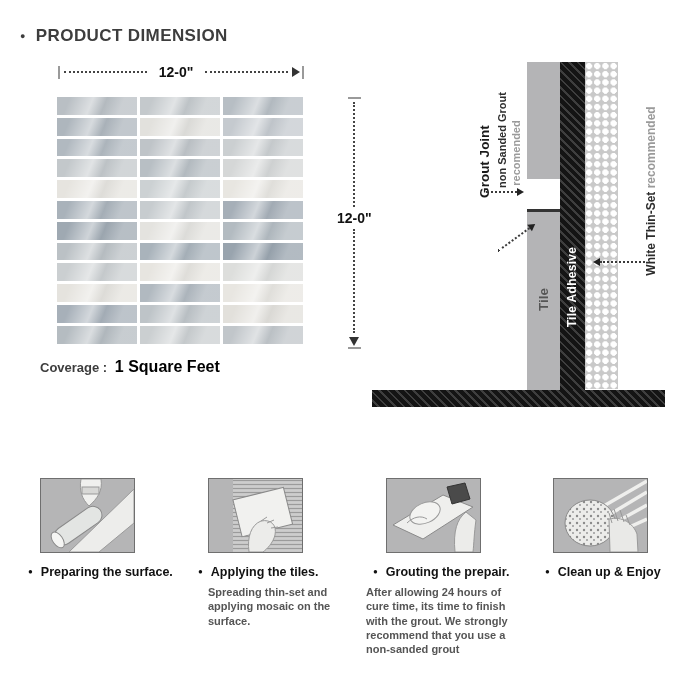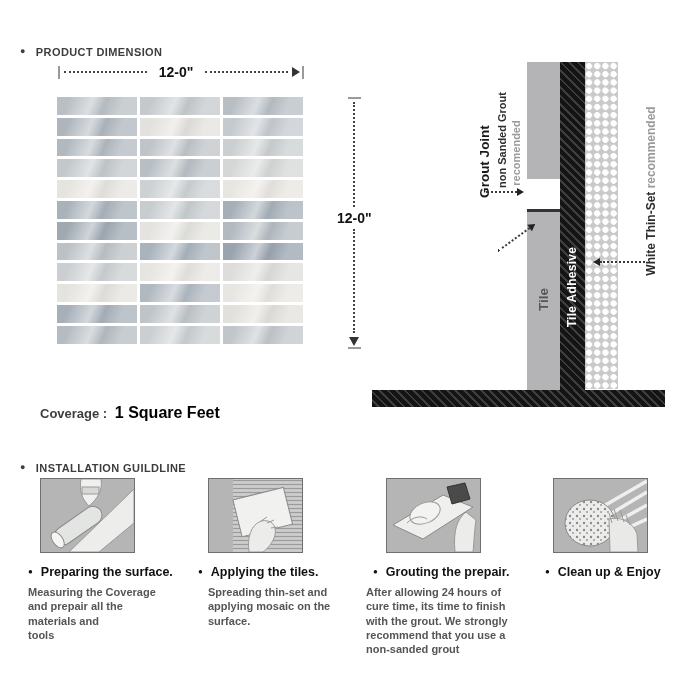--- a/index.html
+++ b/index.html
@@ -1,34 +1,34 @@
 <!DOCTYPE html>
 <html><head>
 <meta charset="utf-8">
 <style>
   html,body{margin:0;padding:0;background:#fff;}
   .canvas{position:relative;width:700px;height:700px;background:#fff;overflow:hidden;
           font-family:"Liberation Sans",sans-serif;color:#222;}
   .abs{position:absolute;}
-  .sec-header{font-weight:bold;font-size:11px;color:#3d3d3d;letter-spacing:.4px;white-space:nowrap;margin-top:20px;}
+  .sec-header{font-weight:bold;font-size:17px;color:#3d3d3d;letter-spacing:.4px;white-space:nowrap;}
   .blt::before{content:"●";font-size:9px;margin-right:10px;position:relative;top:-2px;color:#3d3d3d;}
 
   
   .hdim{display:flex;align-items:center;width:246px;}
   .tickv{width:2px;height:13px;background:#9a9a9a;}
   .dotline{flex:1;border-top:2px dotted #444;height:0;margin:0 4px;}
   .dim-label{font-weight:bold;font-size:14px;color:#111;margin:0 8px;white-space:nowrap;}
   .arrow-r{width:0;height:0;border-left:8px solid #333;border-top:5px solid transparent;border-bottom:5px solid transparent;margin-right:2px;}
   .arrow-d{width:0;height:0;border-top:9px solid #333;border-left:5px solid transparent;border-right:5px solid transparent;margin:1px 0;}
   .vdim{display:flex;flex-direction:column;align-items:center;height:252px;}
   .tickh{height:2px;width:13px;background:#9a9a9a;}
   .vdotline{flex:1;border-left:2px dotted #444;width:0;margin:3px 0;}
   .mosaic{display:grid;grid-template-columns:repeat(3,1fr);grid-auto-rows:17.8px;gap:3px;width:246px;}
   .tile{background-image:linear-gradient(112deg,rgba(255,255,255,0) 15%,rgba(255,255,255,.5) 42%,rgba(90,100,110,.06) 58%,rgba(255,255,255,.25) 78%);}
-  .coverage{font-size:13px;font-weight:bold;color:#3d3d3d;margin-top:46px;}
+  .coverage{font-size:13px;font-weight:bold;color:#3d3d3d;}
   .coverage b{font-size:16px;color:#000;margin-left:4px;}
 
   
   .hatch{background:repeating-linear-gradient(45deg,#141414 0 4px,#3e3e3e 4px 6px);}
   .dots{background-color:#c9c9c9;
         background-image:radial-gradient(circle at 4px 4px,#ffffff 3px,rgba(0,0,0,0) 3.3px);
         background-size:8.2px 8.2px;}
   .rot{transform:rotate(-90deg);transform-origin:center;white-space:nowrap;text-align:center;}
   .vlabel-big{font-weight:bold;font-size:13.5px;color:#1a1a1a;}
   .vlabel-sm{font-weight:bold;font-size:11px;color:#2c2c2c;}
@@ -141,39 +141,34 @@
   <div class="abs rot vlabel-white" style="left:517px;top:280px;width:110px;">Tile Adhesive</div>
 
   <div class="abs dash-arrow" style="left:593px;top:258px;width:52px;">
     <div class="ah-l"></div>
     <div class="dash-seg"></div>
   </div>
   <div class="abs rot" style="left:550px;top:182px;width:200px;">
     <span class="vlabel-sm" style="font-size:12px;">White Thin-Set</span><span class="vlabel-gray" style="font-size:12px;"> recommended</span>
   </div>
 
-  <div class="abs sec-header blt" style="left:20px;top:442px;">INSTALLATION GUILDLINE</div>
 
   <div class="abs step-img" style="left:40px;top:478px;">
     <svg width="93" height="73" viewBox="0 0 93 73">
       <rect width="93" height="73" fill="#b5b5b6"></rect>
       <polygon points="28,73 93,10 93,44 58,73" fill="#ededeb" stroke="#9a9a9a" stroke-width="1"></polygon>
       <g transform="rotate(-35 38 46)">
         <rect x="10" y="37" width="54" height="18" rx="9" fill="#e3e5e3" stroke="#8a8a8a"></rect>
         <ellipse cx="12" cy="46" rx="5" ry="9" fill="#f5f5f3" stroke="#8a8a8a"></ellipse>
       </g>
       <path d="M40,0 L60,0 C62,12 56,20 48,27 C41,20 38,12 40,0 Z" fill="#f0f0ee" stroke="#999"></path>
       <rect x="41" y="8" width="17" height="7" fill="#d8d8d6" stroke="#999"></rect>
     </svg>
   </div>
   <div class="abs step-label" style="left:28px;top:565px;">Preparing the surface.</div>
-  <div class="abs step-desc" style="left:28px;top:585px;width:152px;">Measuring the Coverage
-and prepair all the
-materials and
-tools</div>
 
   <div class="abs step-img" style="left:208px;top:478px;">
     <svg width="93" height="73" viewBox="0 0 93 73">
       <defs>
         <pattern id="hl" width="4" height="4" patternUnits="userSpaceOnUse">
           <rect width="4" height="4" fill="#cdcdcd"></rect>
           <line x1="0" y1="1.5" x2="4" y2="1.5" stroke="#9b9b9b" stroke-width="1.2"></line>
         </pattern>
       </defs>
       <rect width="93" height="73" fill="url(#hl)"></rect>

